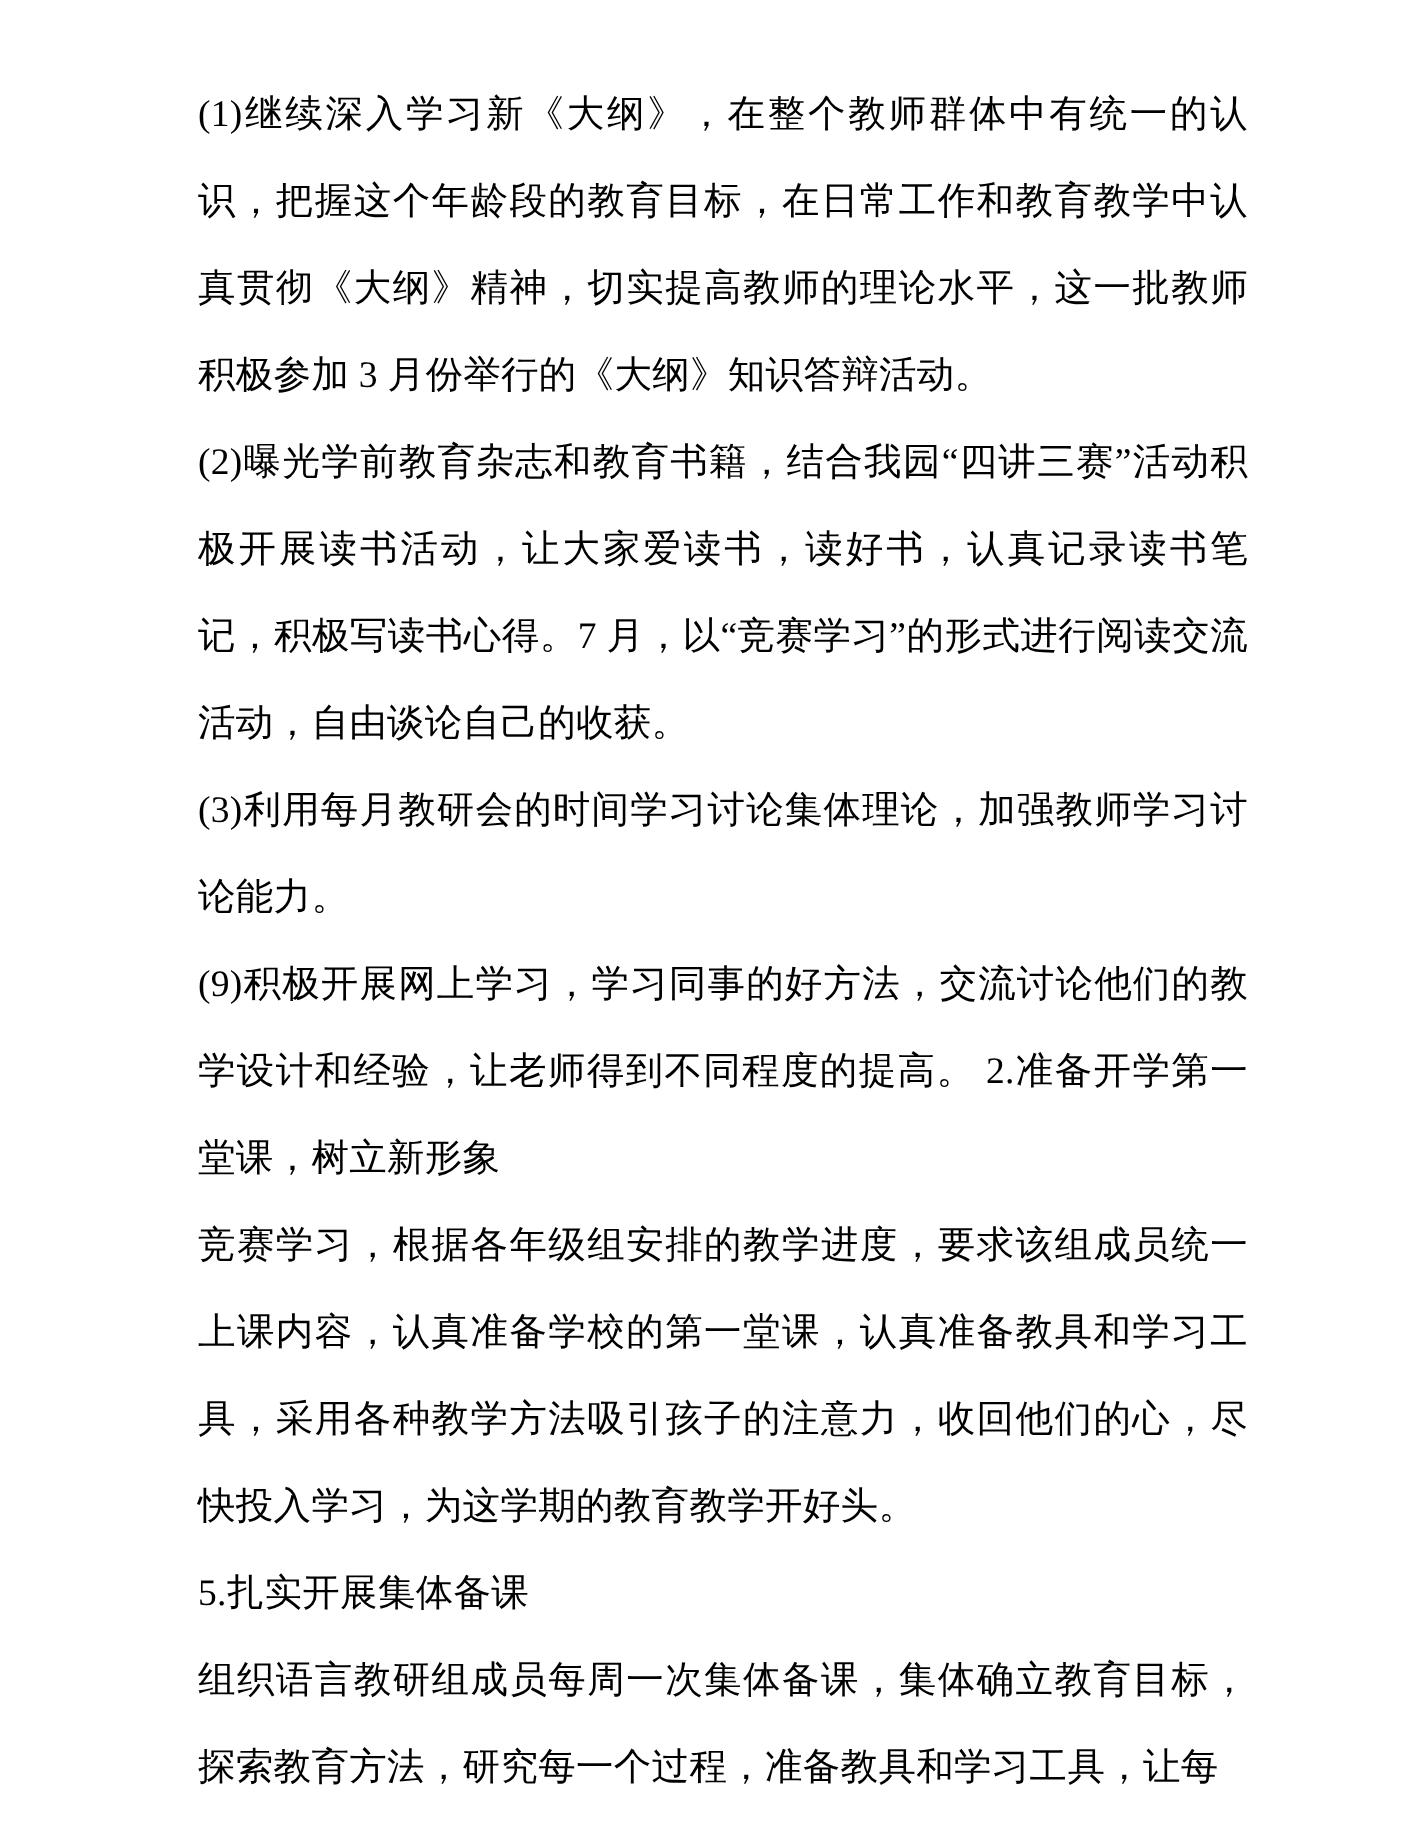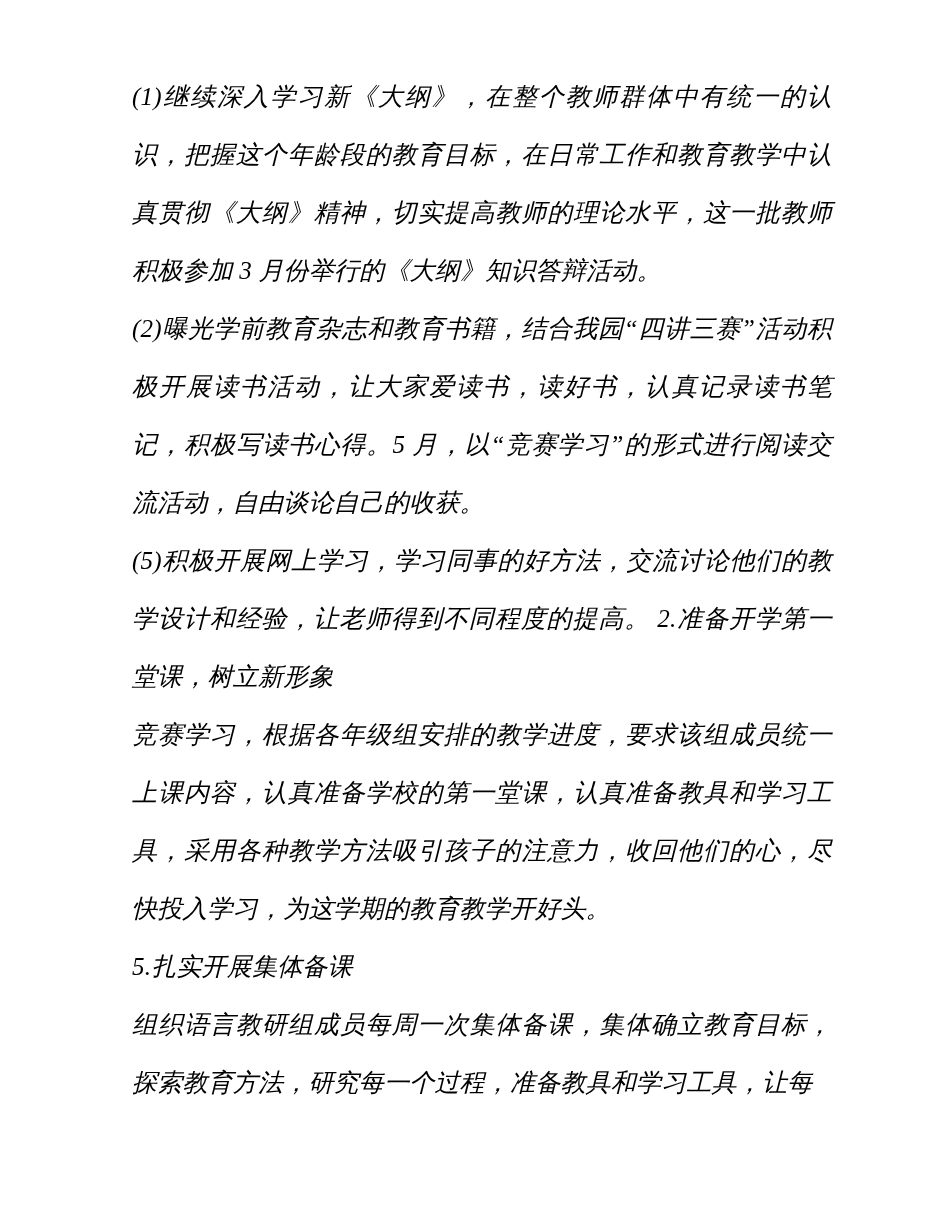--- a/index.html
+++ b/index.html
@@ -11,23 +11,22 @@
     width: 950px;
     height: 1229px;
     font-family: "Liberation Serif", "DejaVu Serif", serif;
     color: #000000;
     overflow: hidden;
   }
   .page {
     box-sizing: border-box;
     width: 950px;
     height: 1229px;
-    padding: 68px 118px 40px 132px;
+    padding: 48px 118px 40px 132px;
     background: #ffffff;
-    font-style: italic;
   }
   .doc-body {
     font-size: 25px;
     line-height: 58px;
     text-align: justify;
     text-justify: inter-ideograph;
     letter-spacing: 0.2px;
   }
   .para {
     margin: 0;
@@ -35,19 +34,20 @@
     text-indent: 0;
     white-space: normal;
   }
 </style>
 </head>
 <body>
 
 <div class="page">
   <div class="doc-body">
     <p class="para">(1)继续深入学习新《大纲》，在整个教师群体中有统一的认识，把握这个年龄段的教育目标，在日常工作和教育教学中认真贯彻《大纲》精神，切实提高教师的理论水平，这一批教师积极参加 3 月份举行的《大纲》知识答辩活动。</p>
-    <p class="para">(2)曝光学前教育杂志和教育书籍，结合我园“四讲三赛”活动积极开展读书活动，让大家爱读书，读好书，认真记录读书笔记，积极写读书心得。5 月，以“竞赛学习”的形式进行阅读交流活动，自由谈论自己的收获。</p>
-    <p class="para">(5)积极开展网上学习，学习同事的好方法，交流讨论他们的教学设计和经验，让老师得到不同程度的提高。 2.准备开学第一堂课，树立新形象</p>
+    <p class="para">(2)曝光学前教育杂志和教育书籍，结合我园“四讲三赛”活动积极开展读书活动，让大家爱读书，读好书，认真记录读书笔记，积极写读书心得。7 月，以“竞赛学习”的形式进行阅读交流活动，自由谈论自己的收获。</p>
+    <p class="para">(3)利用每月教研会的时间学习讨论集体理论，加强教师学习讨论能力。</p>
+    <p class="para">(9)积极开展网上学习，学习同事的好方法，交流讨论他们的教学设计和经验，让老师得到不同程度的提高。 2.准备开学第一堂课，树立新形象</p>
     <p class="para">竞赛学习，根据各年级组安排的教学进度，要求该组成员统一上课内容，认真准备学校的第一堂课，认真准备教具和学习工具，采用各种教学方法吸引孩子的注意力，收回他们的心，尽快投入学习，为这学期的教育教学开好头。</p>
     <p class="para">5.扎实开展集体备课</p>
     <p class="para">组织语言教研组成员每周一次集体备课，集体确立教育目标，探索教育方法，研究每一个过程，准备教具和学习工具，让每</p>
   </div>
 </div>
 
 </body></html>

